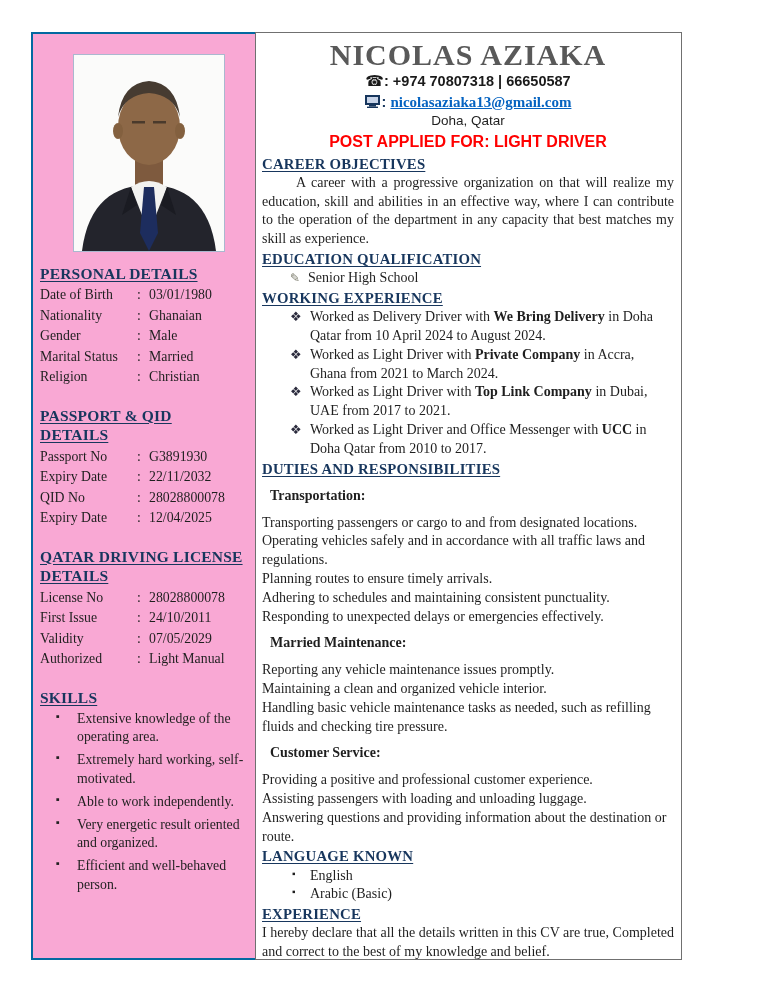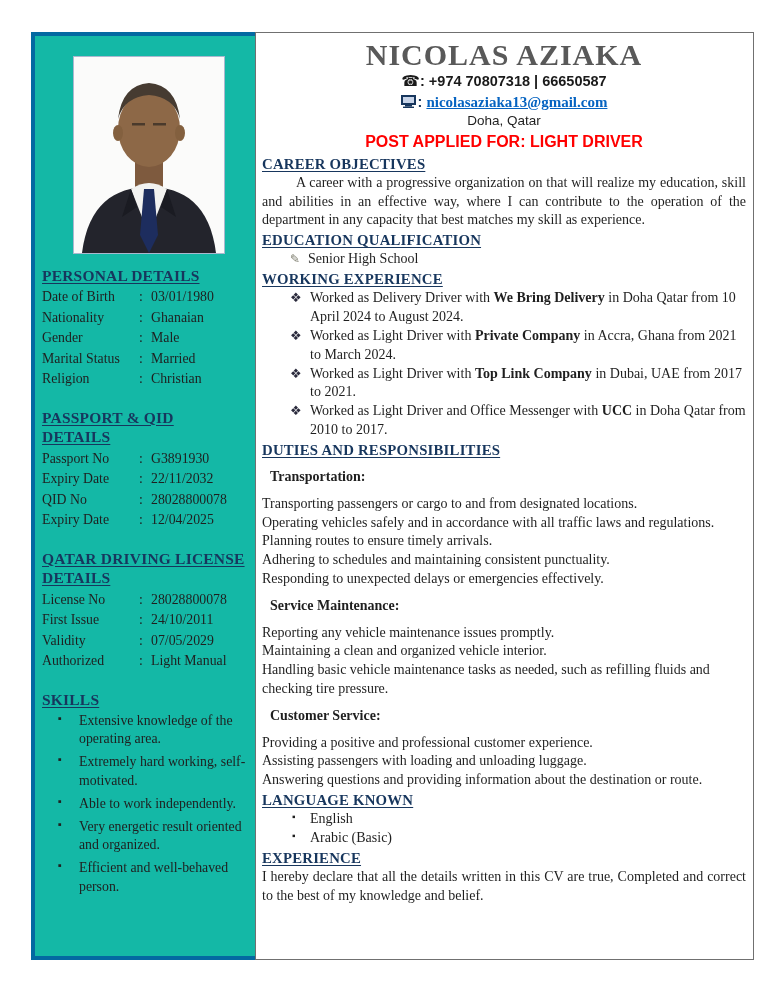--- a/index.html
+++ b/index.html
@@ -1,21 +1,21 @@
 <!DOCTYPE html>
 <html><head>
 <meta charset="utf-8">
 <style>
   html,body{margin:0;padding:0;background:#ffffff;}
   body{width:768px;height:994px;position:relative;font-family:"Liberation Serif",serif;color:#1f1f1f;}
 
   
   .sidebar{
     position:absolute;left:31px;top:32px;width:235px;height:928px;
-    background:#14b8a6;border:4px solid #0369a1;box-sizing:border-box;
+    background:#f9a8d4;border:2px solid #0369a1;box-sizing:border-box;
   }
   .photo{
     width:150px;height:196px;background:#fdfdfd;margin:21px auto 0 auto;
     box-shadow:0 0 0 1px #aab8cf;
   }
   .side-section{padding:0 6px 0 7px;}
   .side-heading{
     font-family:"Liberation Serif",serif;font-weight:bold;font-size:15.5px;
     color:#17365d;text-decoration:underline;text-underline-offset:2px;
     margin:13px 0 3px 0;line-height:1.25;letter-spacing:.2px;
@@ -23,21 +23,21 @@
   .kv-row{display:flex;font-size:13.8px;line-height:1.27;margin-bottom:3px;}
   .kv-label{width:97px;flex:0 0 97px;}
   .kv-colon{width:12px;flex:0 0 12px;}
   .kv-value{flex:1;}
   .skill-list{margin:2px 0 0 0;padding:0;list-style:none;}
   .skill-list li{position:relative;padding-left:37px;font-size:13.8px;line-height:1.32;margin-bottom:5px;}
   .skill-list li .sq{position:absolute;left:16px;top:-1px;font-size:11px;}
 
   
   .main{
-    position:absolute;left:255px;top:32px;width:499px;height:928px;
+    position:absolute;left:255px;top:32px;width:427px;height:928px;
     background:#ffffff;border:1px solid #707070;box-sizing:border-box;
     padding:3px 7px 0 6px;
   }
   .name{
     text-align:center;font-family:"Liberation Serif",serif;font-weight:bold;
     font-size:30px;color:#595959;letter-spacing:1px;line-height:1.1;margin-top:2px;
   }
   .contact-line{
     text-align:center;font-family:"Liberation Sans",sans-serif;
     font-weight:bold;font-size:14.5px;line-height:1.35;color:#1a1a1a;
@@ -239,21 +239,21 @@
 
   <div class="sec-heading">DUTIES AND RESPONSIBILITIES</div>
 
   <p class="duty-head">Transportation:</p>
   <p class="duty-line">Transporting passengers or cargo to and from designated locations.</p>
   <p class="duty-line">Operating vehicles safely and in accordance with all traffic laws and regulations.</p>
   <p class="duty-line">Planning routes to ensure timely arrivals.</p>
   <p class="duty-line">Adhering to schedules and maintaining consistent punctuality.</p>
   <p class="duty-line">Responding to unexpected delays or emergencies effectively.</p>
 
-  <p class="duty-head">Service Maintenance:</p>
+  <p class="duty-head">Married Maintenance:</p>
   <p class="duty-line">Reporting any vehicle maintenance issues promptly.</p>
   <p class="duty-line">Maintaining a clean and organized vehicle interior.</p>
   <p class="duty-line">Handling basic vehicle maintenance tasks as needed, such as refilling fluids and checking tire pressure.</p>
 
   <p class="duty-head">Customer Service:</p>
   <p class="duty-line">Providing a positive and professional customer experience.</p>
   <p class="duty-line">Assisting passengers with loading and unloading luggage.</p>
   <p class="duty-line">Answering questions and providing information about the destination or route.</p>
 
   <div class="sec-heading">LANGUAGE KNOWN</div>

